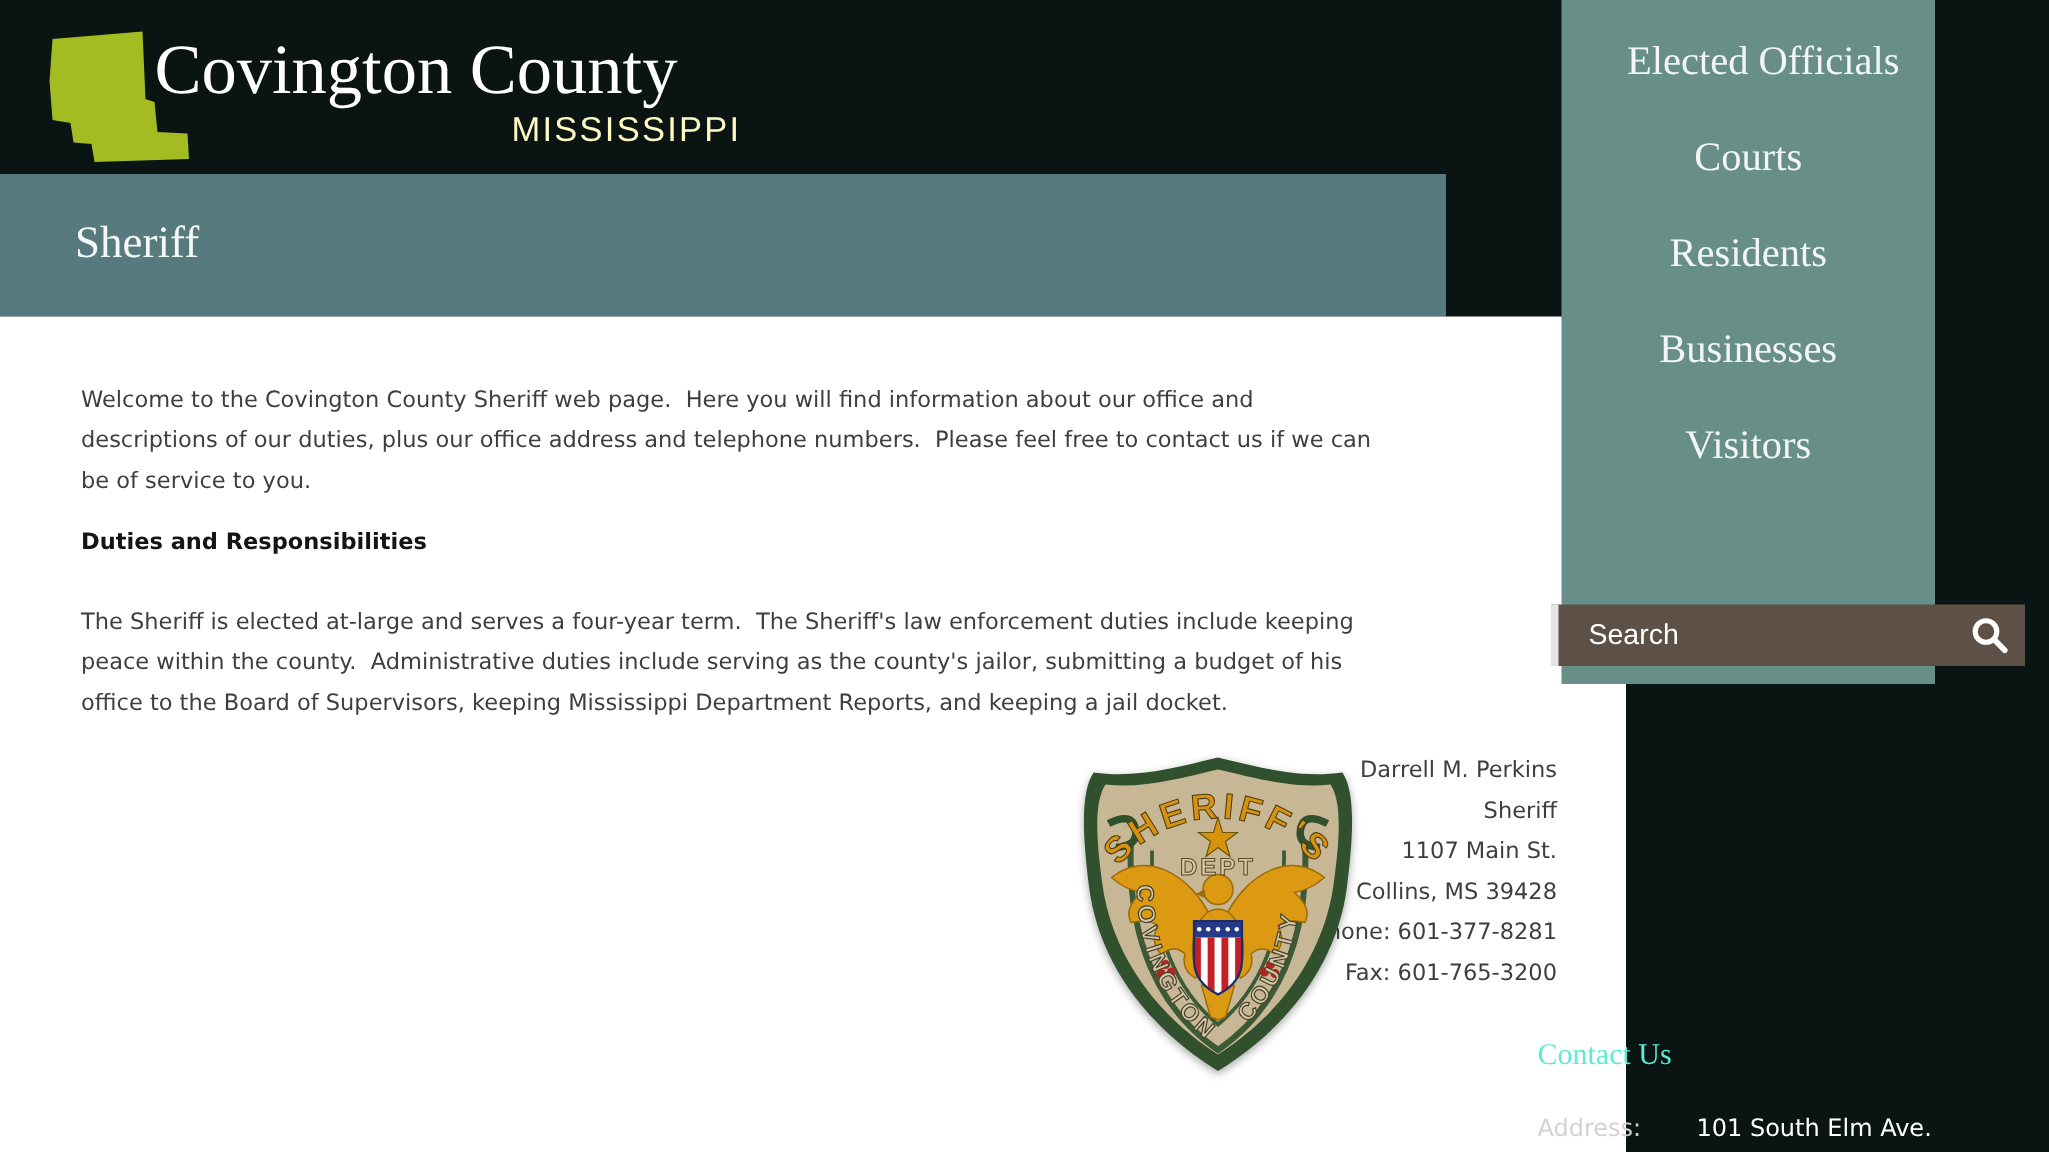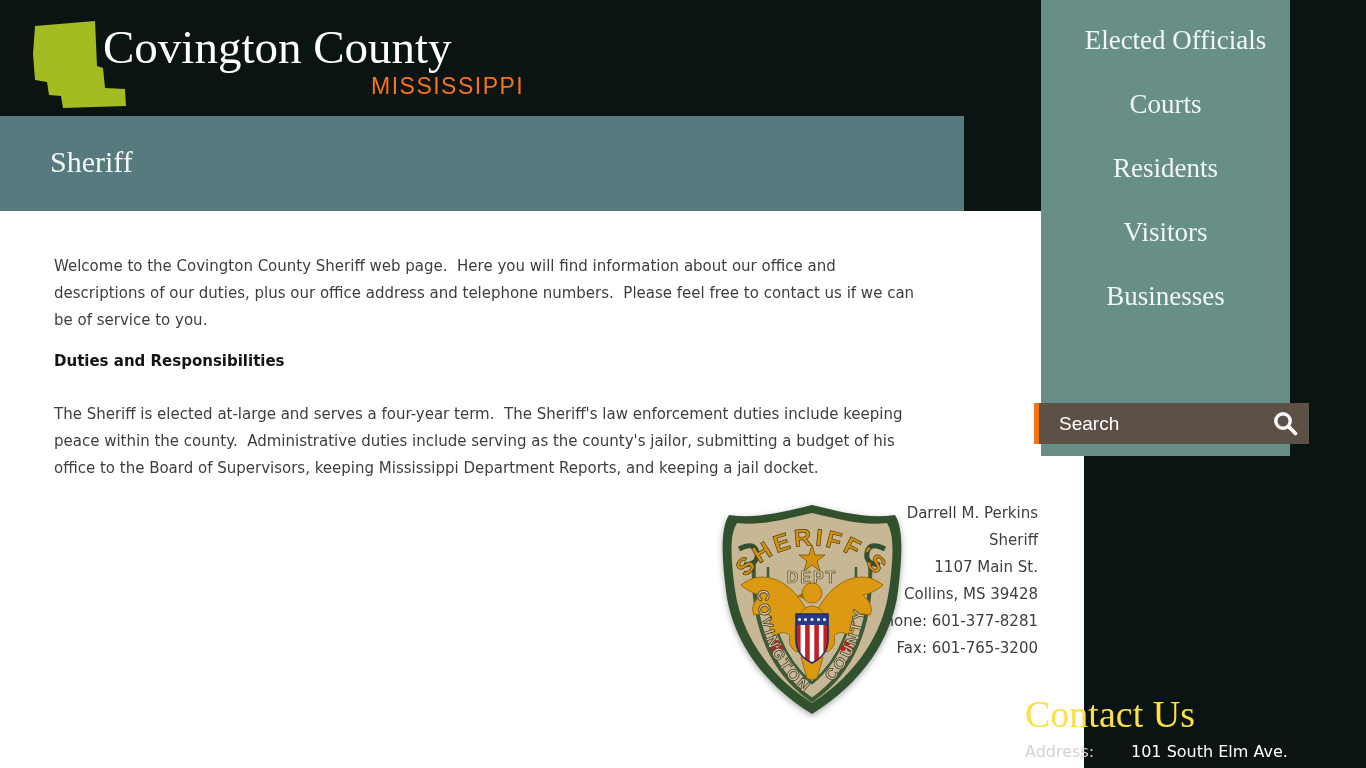--- a/index.html
+++ b/index.html
@@ -14,21 +14,21 @@
   .logo { position:absolute; left:25px; top:10px; width:500px; height:100px; cursor:pointer; }
   .county-shape { position:absolute; left:0; top:6px; }
   .brand-name {
     position:absolute; left:78px; top:10px;
     font-family:"Liberation Serif", serif;
     font-size:47px; color:#ffffff; white-space:nowrap;
   }
   .brand-state {
     position:absolute; left:316px; top:63px;
     font-family:"Liberation Sans", sans-serif;
-    font-size:23px; letter-spacing:1.5px; color:#f97316; white-space:nowrap;margin-left:30px;
+    font-size:23px; letter-spacing:1.5px; color:#fef9c3; white-space:nowrap;
   }
 
   
   .page-title-bar {
     position:absolute; left:0; top:116px; width:964px; height:95px;
     background:#567a7e;
   }
   .page-title-bar h1 {
     padding:29px 0 0 50px;
     font-family:"Liberation Serif", serif;
@@ -55,40 +55,40 @@
     background:#688e88;
   }
   .nav-item {
     height:64px; display:flex; align-items:center; justify-content:center;
     font-family:"Liberation Serif", serif; font-size:27px; color:#f2f6f4;
     cursor:pointer; white-space:nowrap;
   }
   .nav-item:first-child { margin-top:8px;margin-left:20px; }
 
   .search-bar {
-    position:absolute; left:1034px; top:403px; width:275px; height:41px;
+    position:absolute; left:1034px; top:403px; width:316px; height:41px;
     background:#5d5046; display:flex; align-items:stretch;
-    border-left:5px solid #f97316;
+    border-left:5px solid #e5e5e5;
     gap:21px;
   }
   .search-input {
     flex:1; min-width:0; background:transparent; border:none; outline:none;
     color:#ffffff; font-size:19px; padding-left:20px;
     font-family:"Liberation Sans", sans-serif;
   }
   .search-input::placeholder { color:#ffffff; opacity:1; }
   .search-button {
     width:48px; background:transparent; border:none; cursor:pointer;
     display:flex; align-items:center; justify-content:center;
   }
 
   
   .contact-us-heading {
     position:absolute; left:1025px; top:692px;
-    font-family:"Liberation Serif", serif; font-size:38px; color:#fde047;
+    font-family:"Liberation Serif", serif; font-size:20px; color:#5eead4;
     white-space:nowrap;
   }
   .address-row {
     position:absolute; left:1025px; top:742px; display:flex;
     font-size:16px; color:#ffffff; white-space:nowrap;
   }
   .address-label { color:#d2d2d2; width:106px; }
 </style>
 </head>
 <body>
@@ -185,22 +185,22 @@
   </text>
   <text font-family="Liberation Sans, sans-serif" font-size="16" font-weight="bold" fill="#d6c8a6" stroke="#45412e" stroke-width="0.8" letter-spacing="2.5" text-anchor="middle">
     <textPath href="#arcRight" startOffset="50%">COUNTY</textPath>
   </text>
 </svg>
 
 <nav class="sidebar">
   <div class="nav-item">Elected Officials</div>
   <div class="nav-item">Courts</div>
   <div class="nav-item">Residents</div>
+  <div class="nav-item">Businesses</div>
   <div class="nav-item">Visitors</div>
-  <div class="nav-item">Businesses</div>
 </nav>
 
 <div class="search-bar">
   <input class="search-input" type="text" placeholder="Search" style="">
   <button class="search-button">
     <svg width="27" height="27" viewBox="0 0 27 27">
       <circle cx="11" cy="11" r="7.2" fill="none" stroke="#ffffff" stroke-width="3.4"></circle>
       <line x1="16.4" y1="16.4" x2="23.5" y2="23.5" stroke="#ffffff" stroke-width="3.8" stroke-linecap="round"></line>
     </svg>
   </button>

